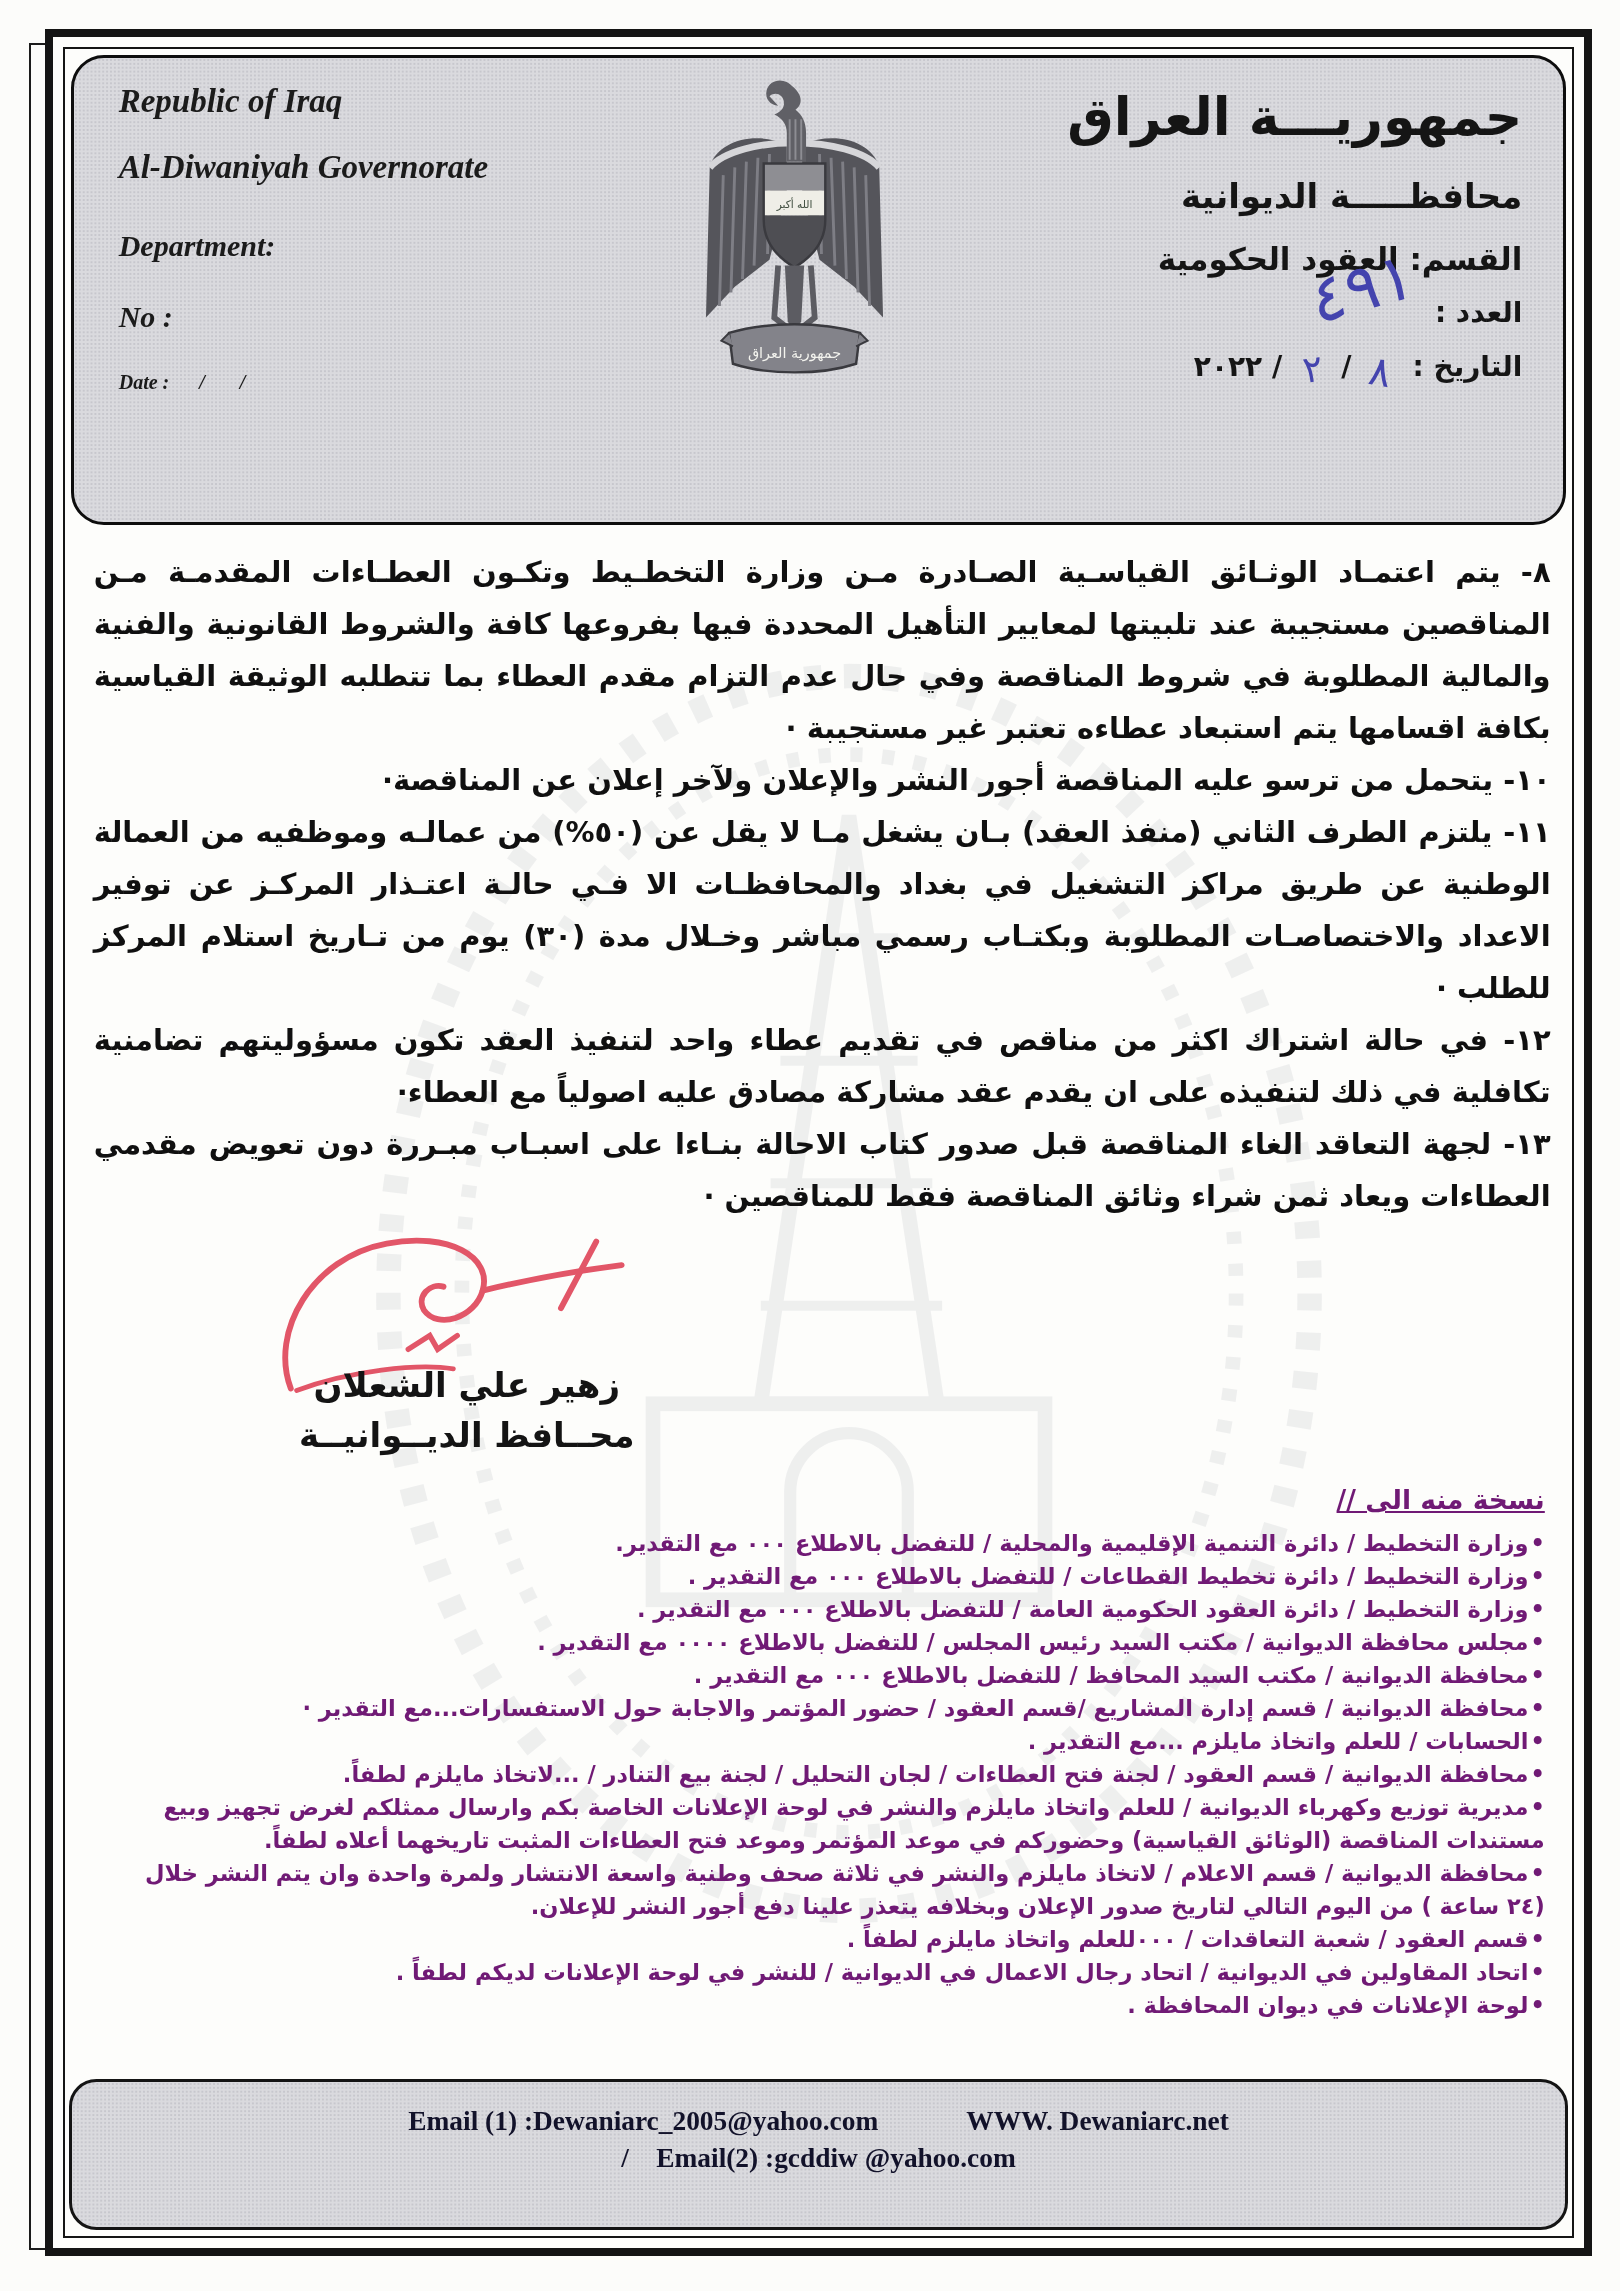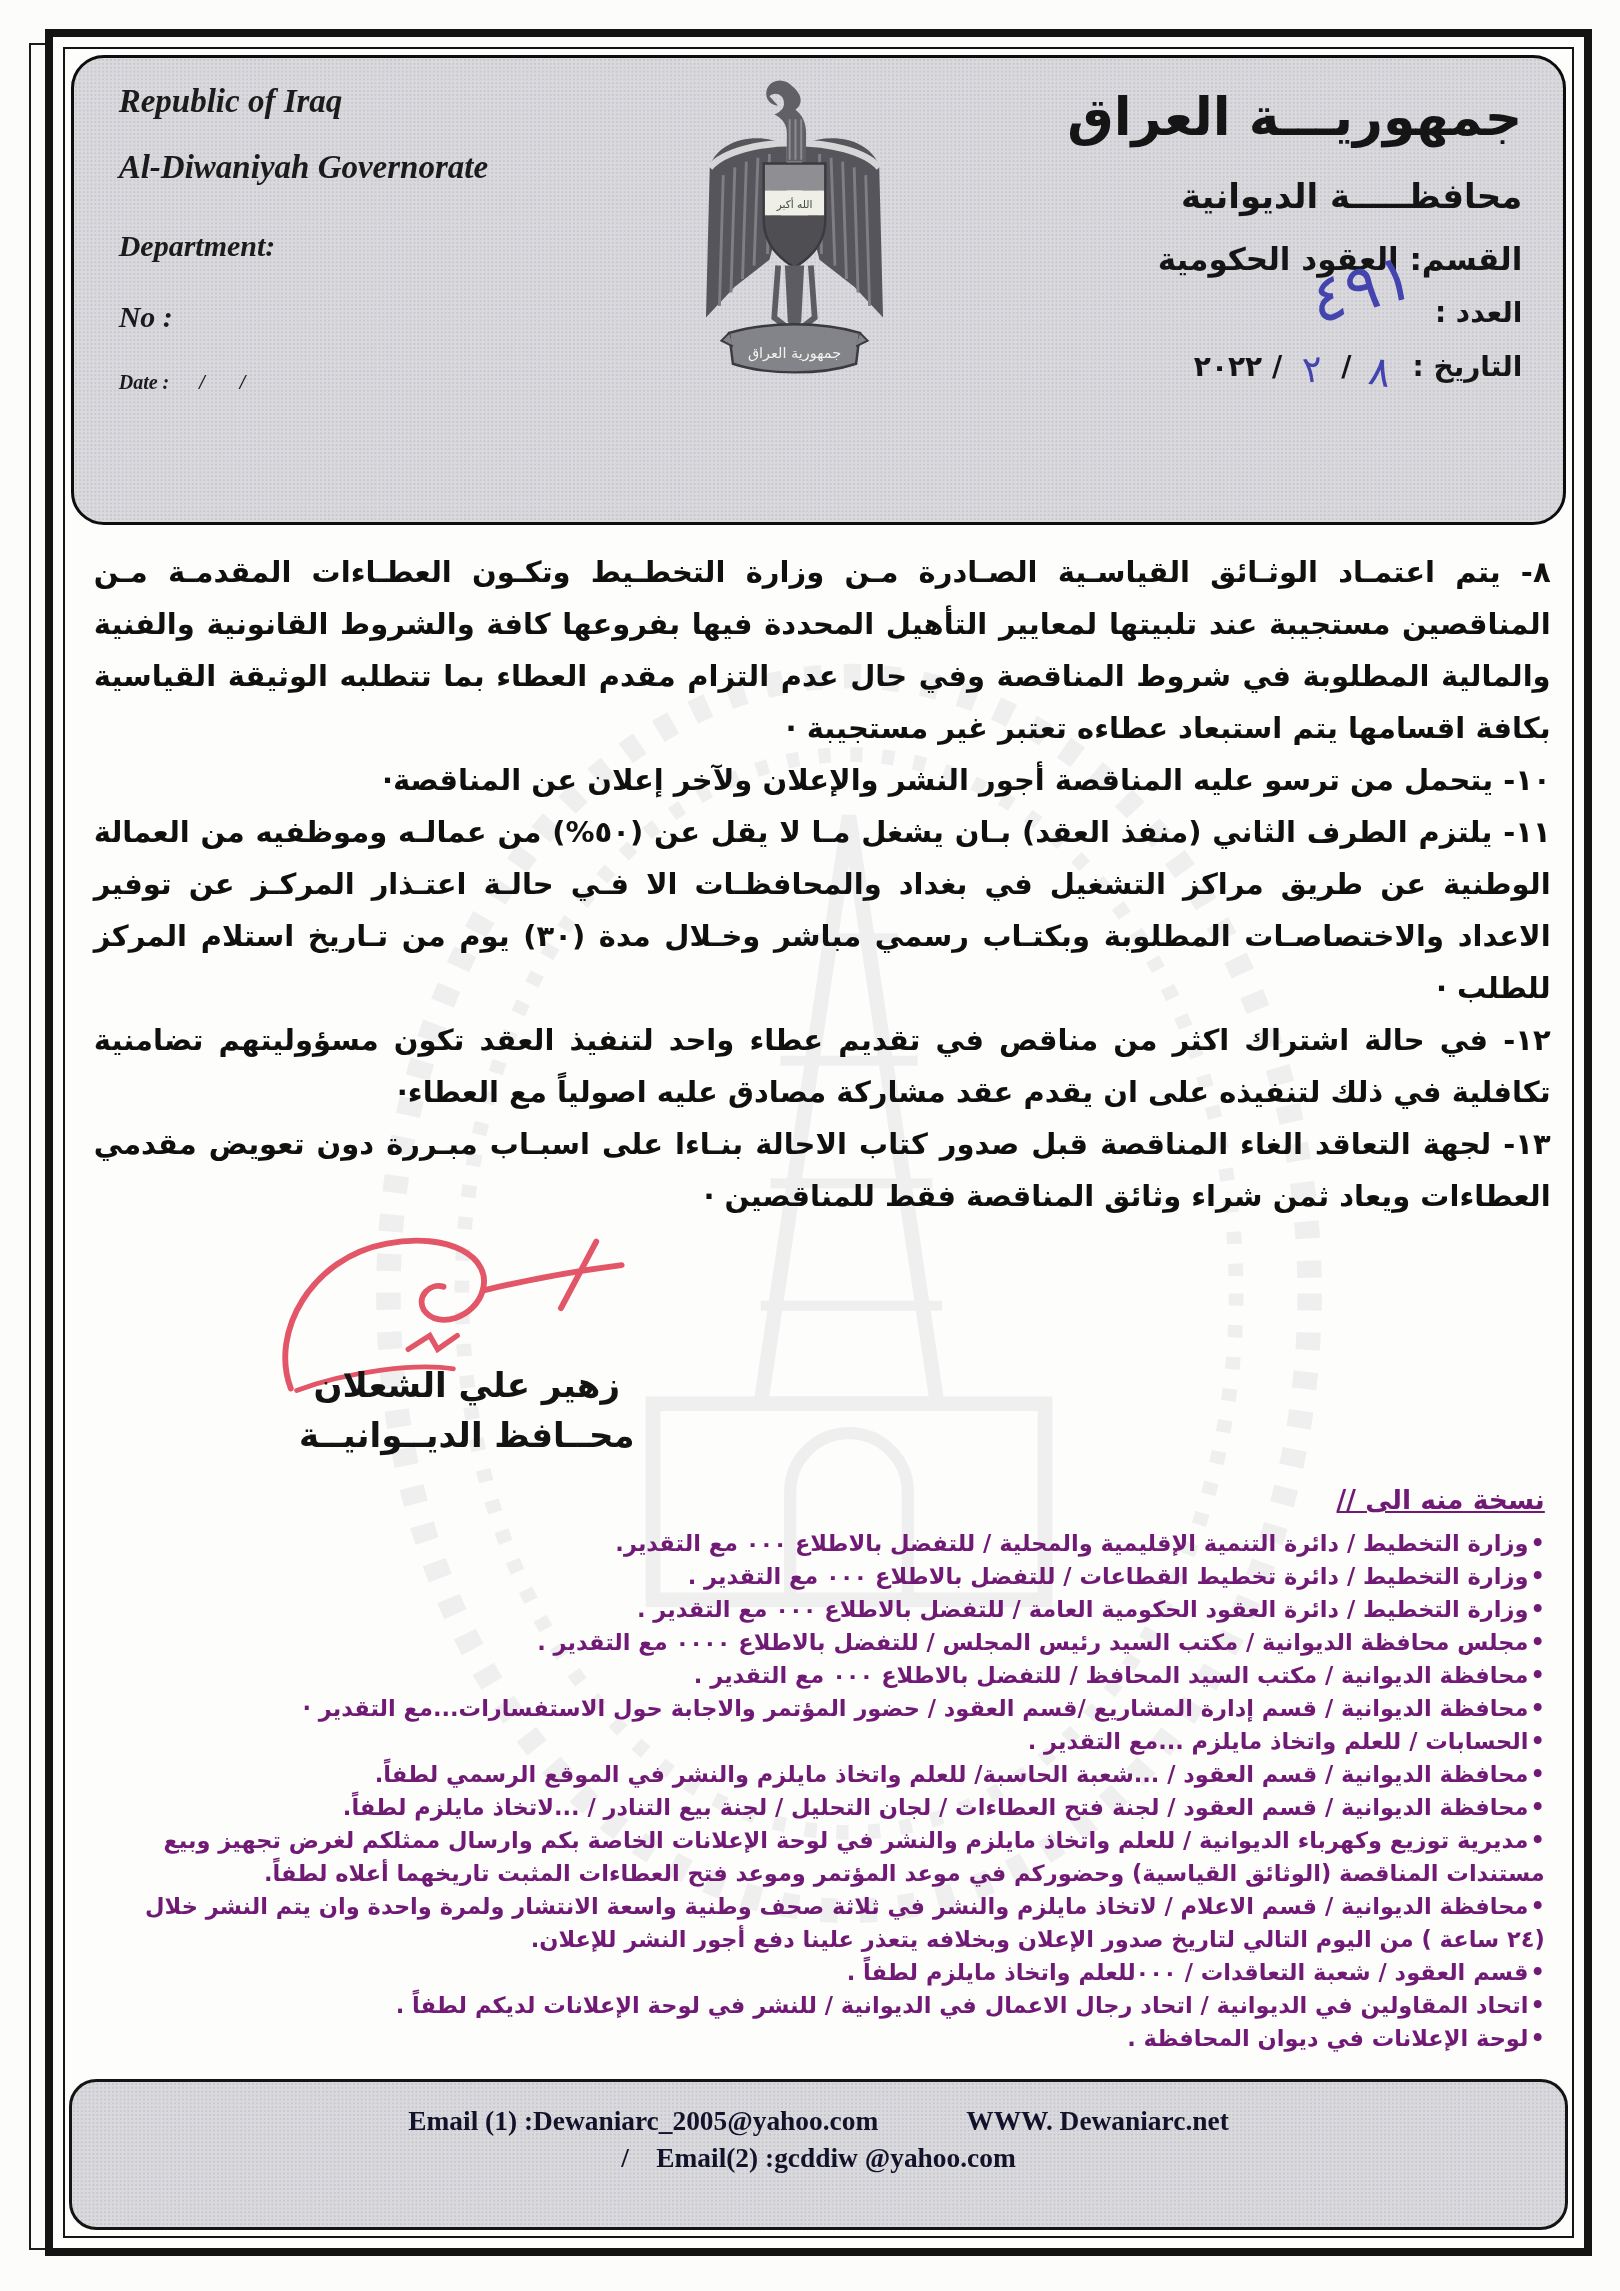--- a/index.html
+++ b/index.html
@@ -153,21 +153,20 @@
 
       <div class="dist">
         <div class="dist-head">نسخة منه الى //</div>
         <div class="dist-item"><span class="blt">•</span><span>وزارة التخطيط / دائرة التنمية الإقليمية والمحلية / للتفضل بالاطلاع ٠٠٠ مع التقدير.</span></div>
         <div class="dist-item"><span class="blt">•</span><span>وزارة التخطيط / دائرة تخطيط القطاعات / للتفضل بالاطلاع ٠٠٠ مع التقدير .</span></div>
         <div class="dist-item"><span class="blt">•</span><span>وزارة التخطيط / دائرة العقود الحكومية العامة / للتفضل بالاطلاع ٠٠٠ مع التقدير .</span></div>
         <div class="dist-item"><span class="blt">•</span><span>مجلس محافظة الديوانية / مكتب السيد رئيس المجلس / للتفضل بالاطلاع ٠٠٠٠ مع التقدير .</span></div>
         <div class="dist-item"><span class="blt">•</span><span>محافظة الديوانية / مكتب السيد المحافظ / للتفضل بالاطلاع ٠٠٠ مع التقدير .</span></div>
         <div class="dist-item"><span class="blt">•</span><span>محافظة الديوانية / قسم إدارة المشاريع /قسم العقود / حضور المؤتمر والاجابة حول الاستفسارات...مع التقدير ·</span></div>
         <div class="dist-item"><span class="blt">•</span><span>الحسابات / للعلم واتخاذ مايلزم ...مع التقدير .</span></div>
-        <div class="dist-item"><span class="blt">•</span><span>محافظة الديوانية / قسم العقود / ...شعبة الحاسبة/ للعلم واتخاذ مايلزم والنشر في الموقع الرسمي لطفاً.</span></div>
         <div class="dist-item"><span class="blt">•</span><span>محافظة الديوانية / قسم العقود / لجنة فتح العطاءات / لجان التحليل / لجنة بيع التنادر / ...لاتخاذ مايلزم لطفاً.</span></div>
         <div class="dist-item"><span class="blt">•</span><span>مديرية توزيع وكهرباء الديوانية / للعلم واتخاذ مايلزم والنشر في لوحة الإعلانات الخاصة بكم وارسال ممثلكم لغرض تجهيز وبيع مستندات المناقصة (الوثائق القياسية) وحضوركم في موعد المؤتمر وموعد فتح العطاءات المثبت تاريخهما أعلاه لطفاً.</span></div>
         <div class="dist-item"><span class="blt">•</span><span>محافظة الديوانية / قسم الاعلام / لاتخاذ مايلزم والنشر في ثلاثة صحف وطنية واسعة الانتشار ولمرة واحدة وان يتم النشر خلال (٢٤ ساعة ) من اليوم التالي لتاريخ صدور الإعلان وبخلافه يتعذر علينا دفع أجور النشر للإعلان.</span></div>
         <div class="dist-item"><span class="blt">•</span><span>قسم العقود / شعبة التعاقدات / ٠٠٠للعلم واتخاذ مايلزم لطفاً .</span></div>
         <div class="dist-item"><span class="blt">•</span><span>اتحاد المقاولين في الديوانية / اتحاد رجال الاعمال في الديوانية / للنشر في لوحة الإعلانات لديكم لطفاً .</span></div>
         <div class="dist-item"><span class="blt">•</span><span>لوحة الإعلانات في ديوان المحافظة .</span></div>
       </div>
 
       <div class="footer halftone">
         <div class="f1">

